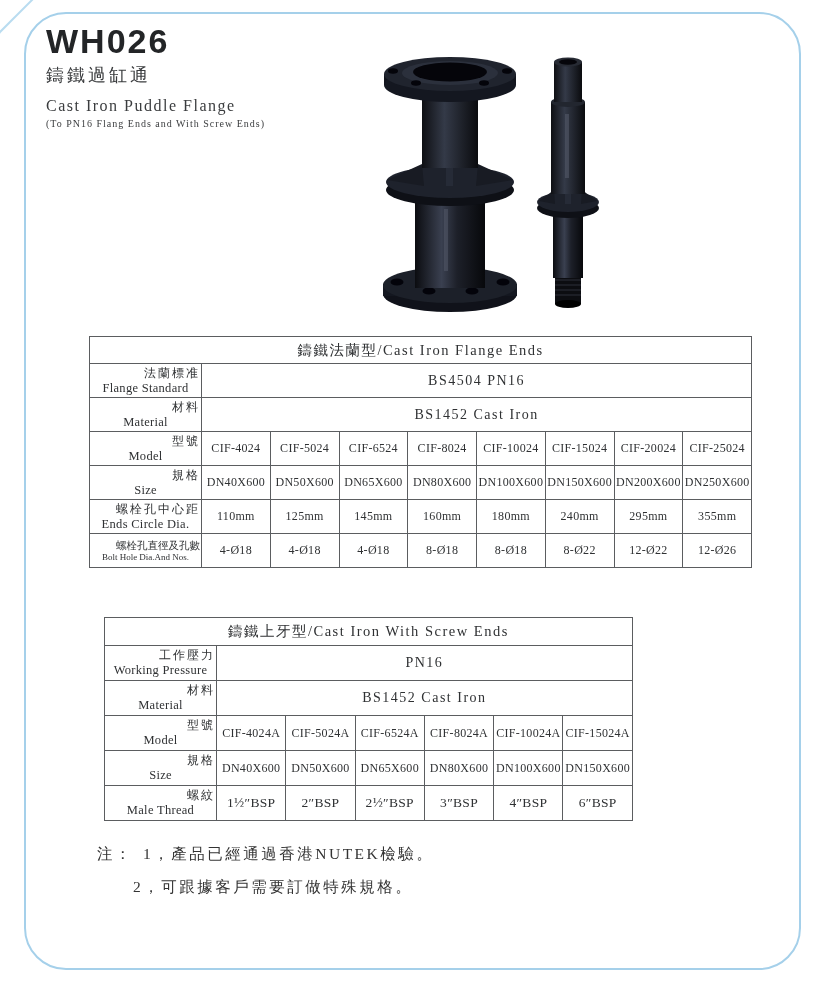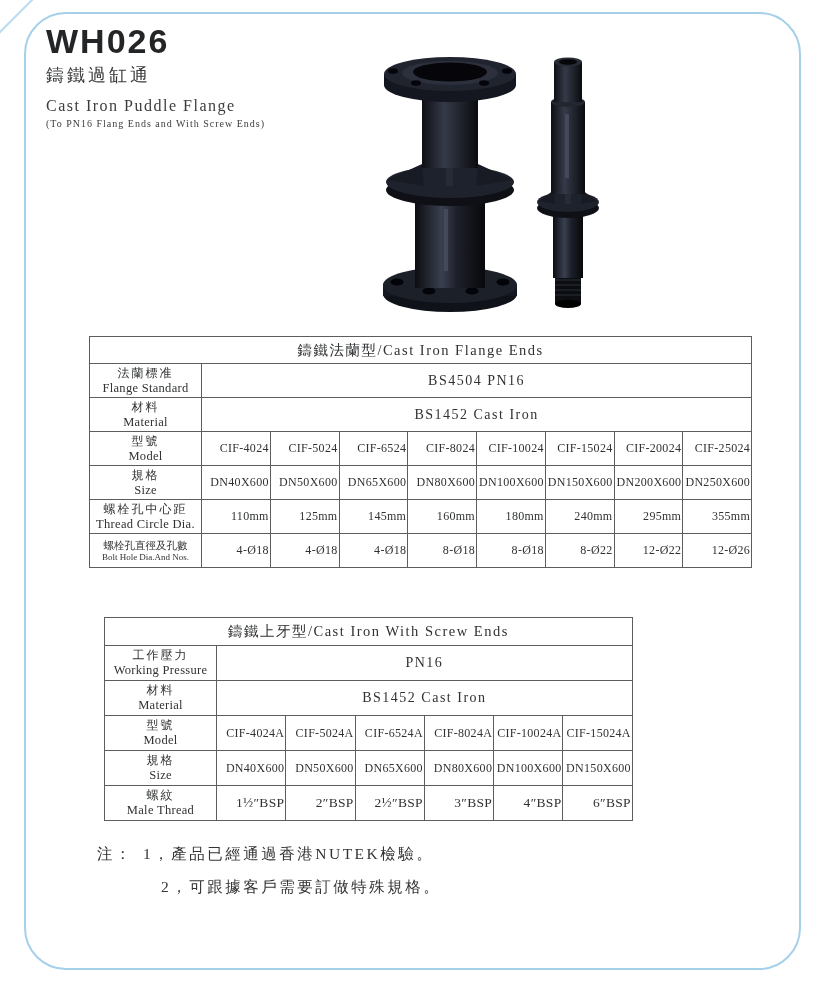--- a/index.html
+++ b/index.html
@@ -35,33 +35,33 @@
   
   table{border-collapse:collapse;table-layout:fixed;background:#fff;}
   td{border:1px solid #5b5d60;padding:0 1px;text-align:center;vertical-align:middle;overflow:hidden;}
   .t1{position:absolute;left:89px;top:336px;width:662px;padding-left:18px;}
   .t2{position:absolute;left:104px;top:617px;width:528px;}
   tr.title-row td{height:26px;font-size:14.5px;letter-spacing:1.5px;}
   tr.info-row td{height:33px;}
   tr.spec-row td{height:33px;}
   .t2 tr.title-row td{height:27px;}
   .t2 tr.info-row td,.t2 tr.spec-row td{height:34px;}
-  td.label .zh{font-size:12px;letter-spacing:2px;line-height:1.25;}
+  td.label .zh{font-size:12px;letter-spacing:2px;line-height:1.25;text-align:right;}
   td.label .en{font-size:12.5px;letter-spacing:0.3px;line-height:1.2;}
   td.big-val{font-size:14px;letter-spacing:1.5px;}
-  td.val{font-size:12px;letter-spacing:0.3px;text-align:right;}
+  td.val{font-size:12px;letter-spacing:0.3px;}
   .t1 tr:last-child td.label .zh{font-size:10.5px;letter-spacing:0;}
   .t1 tr:last-child td.label .en{font-size:9px;letter-spacing:0;}
   .t2 tr:last-child td.val{font-size:13.5px;}
 
   
   .notes{position:absolute;left:97px;top:844px;font-size:15.5px;letter-spacing:2.5px;color:#333;}
   .notes .row{display:flex;margin-bottom:12px;}
   .notes .prefix{width:46px;}
-  .notes .item2{margin-left:64px;}
+  .notes .item2{margin-left:36px;}
 </style>
 </head>
 <body>
 
 <div class="canvas">
   <div class="corner-line"></div>
   <div class="page-frame"></div>
 
   <div class="header">
     <div class="code">WH026</div>
@@ -197,21 +197,21 @@
           <td class="val">DN65X600</td>
           <td class="val">DN80X600</td>
           <td class="val">DN100X600</td>
           <td class="val">DN150X600</td>
           <td class="val">DN200X600</td>
           <td class="val">DN250X600</td>
         </tr>
         <tr class="spec-row">
           <td class="label">
             <div class="zh">螺栓孔中心距</div>
-            <div class="en">Thread Circle Dia.</div>
+            <div class="en">Ends Circle Dia.</div>
           </td>
           <td class="val">110mm</td>
           <td class="val">125mm</td>
           <td class="val">145mm</td>
           <td class="val">160mm</td>
           <td class="val">180mm</td>
           <td class="val">240mm</td>
           <td class="val">295mm</td>
           <td class="val">355mm</td>
         </tr>

